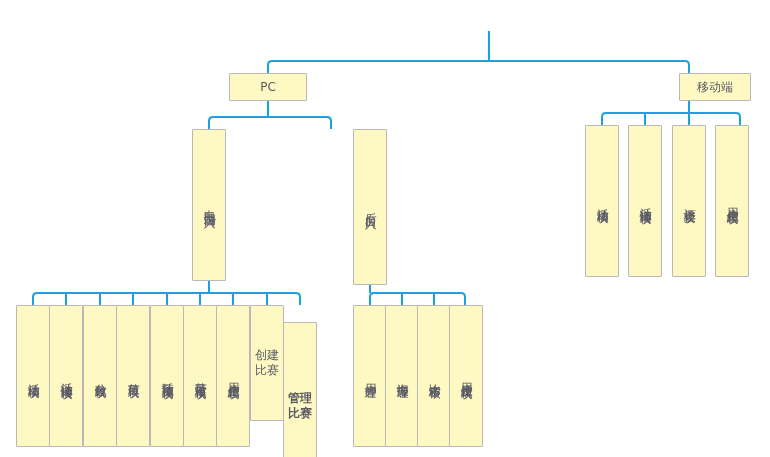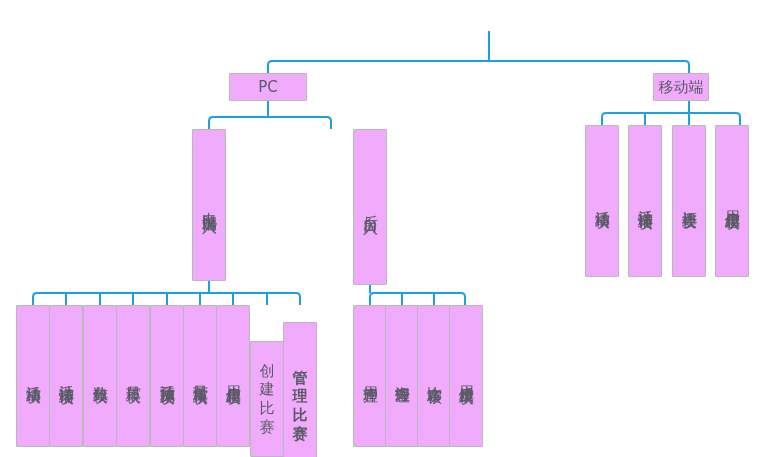--- a/index.html
+++ b/index.html
@@ -36,24 +36,24 @@
   .node.root {
     background: #2f9cf4;
     border: 1px solid #2f9cf4;
     color: #ffffff;
     font-size: 11px;
     letter-spacing: 0.5px;
     border-radius: 1px;
   }
   
   .node.box {
-    background: #f0abfc;
+    background: #fef9c3;
     border: 1px solid #b9b9b9;
     color: #5a5a66;
-    font-size: 15px;
+    font-size: 12px;
     border-radius: 1px;
   }
   
   .node.vert {
     writing-mode: vertical-rl;
     text-orientation: upright;
     line-height: 1.12;
     letter-spacing: 1px;
   }
   .node.vert.tall {
@@ -100,34 +100,34 @@
       <path d="M 370 285 L 370 293"></path>
       <path d="M 370 305 L 370 297 Q 370 293 374 293 L 461 293 Q 465 293 465 297 L 465 305"></path>
       <path d="M 402 305 L 402 293"></path>
       <path d="M 434 305 L 434 293"></path>
     </g>
   </svg>
 
 
   <div class="node box" style="left:229px; top:73px; width:78px; height:28px;">PC</div>
 
-  <div class="node box" style="left:653px; top:73px; width:56px; height:28px;">移动端</div>
+  <div class="node box" style="left:679px; top:73px; width:72px; height:28px;">移动端</div>
 
   <div class="node box vert tall" style="left:192px; top:129px; width:34px; height:152px;">电脑端入口</div>
 
   <div class="node box vert tall" style="left:353px; top:129px; width:34px; height:156px;">后台入口</div>
 
   <div class="node box vert" style="left:16px; top:305px; width:34px; height:142px;">活动模块</div>
   <div class="node box vert" style="left:49px; top:305px; width:34px; height:142px;">活动详情模块</div>
   <div class="node box vert" style="left:83px; top:305px; width:34px; height:142px;">分数模块</div>
   <div class="node box vert" style="left:116px; top:305px; width:34px; height:142px;">节目模块</div>
   <div class="node box vert" style="left:150px; top:305px; width:34px; height:142px;">活动预览模块</div>
   <div class="node box vert" style="left:183px; top:305px; width:34px; height:142px;">节目审核模块</div>
   <div class="node box vert" style="left:216px; top:305px; width:34px; height:142px;">用户信息模块</div>
-  <div class="node box wrap" style="left:250px; top:305px; width:34px; height:116px;margin-top:36px;">创建比赛</div>
+  <div class="node box wrap" style="left:250px; top:305px; width:34px; height:116px;">创建比赛</div>
   <div class="node box wrap" style="left:283px; top:322px; width:34px; height:168px;font-weight:bold;">管理比赛</div>
 
   <div class="node box vert" style="left:353px; top:305px; width:34px; height:142px;">用户管理</div>
   <div class="node box vert" style="left:385px; top:305px; width:34px; height:142px;">海报管理</div>
   <div class="node box vert" style="left:417px; top:305px; width:34px; height:142px;">比赛审核</div>
   <div class="node box vert" style="left:449px; top:305px; width:34px; height:142px;">用户反馈模块</div>
 
   <div class="node box vert" style="left:585px; top:125px; width:34px; height:152px;">活动模块</div>
   <div class="node box vert" style="left:628px; top:125px; width:34px; height:152px;">活动详情模块</div>
   <div class="node box vert" style="left:672px; top:125px; width:34px; height:152px;">评委模块</div>

